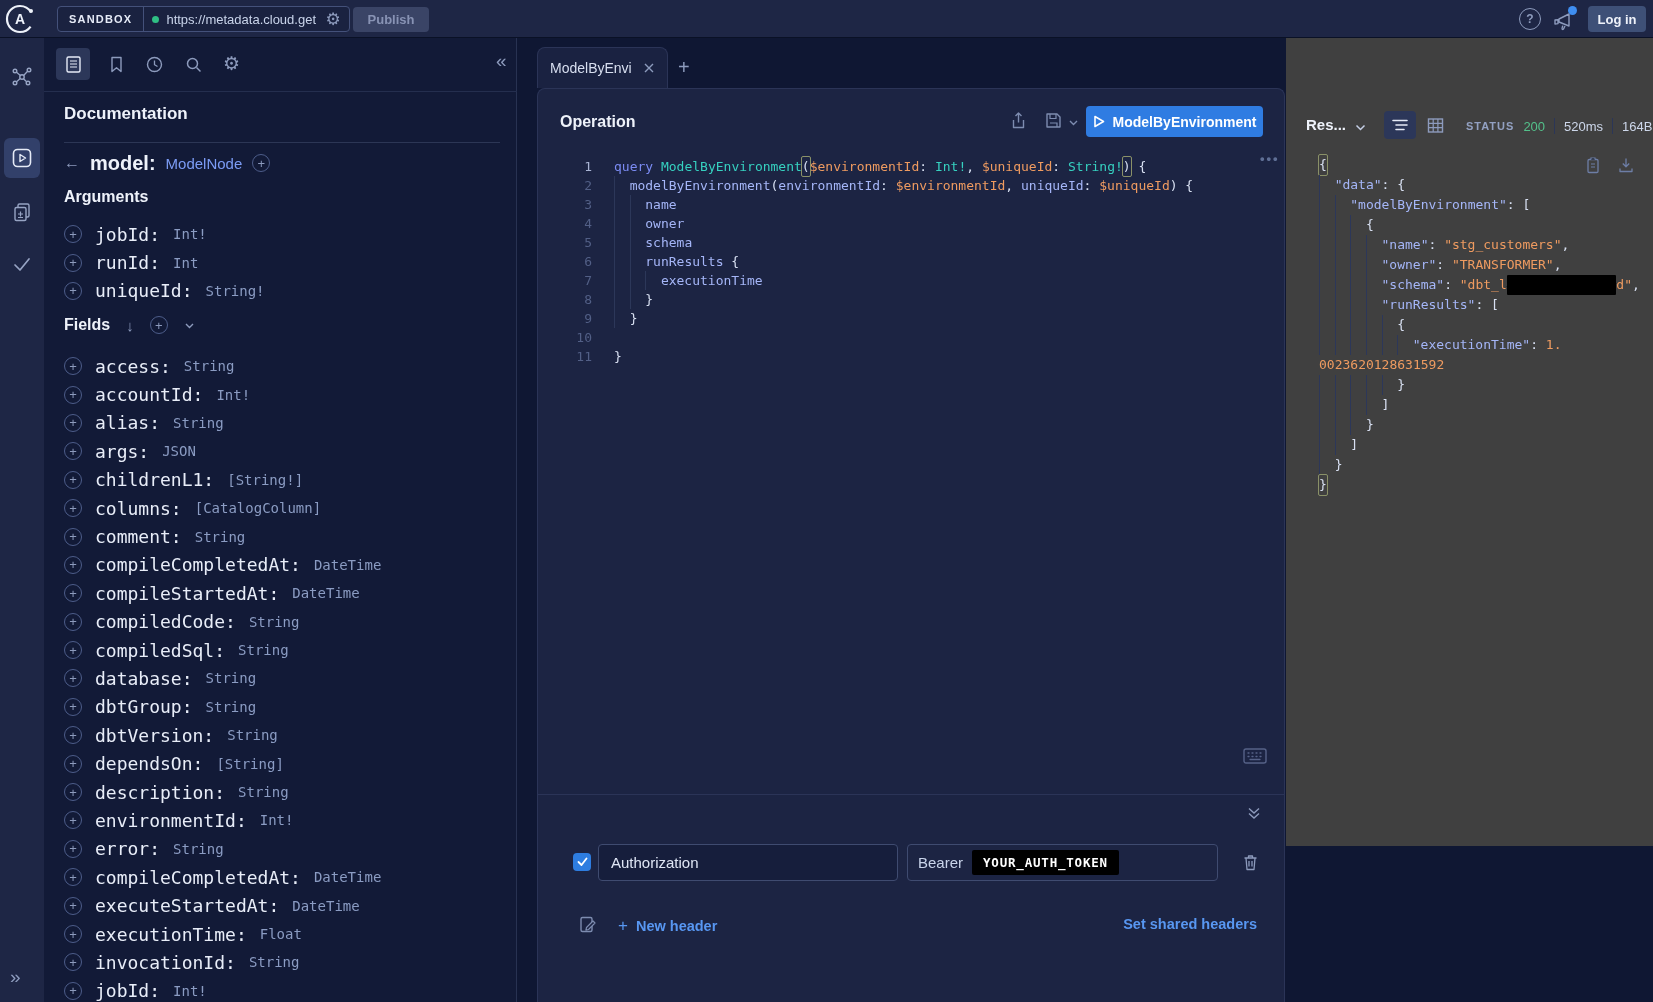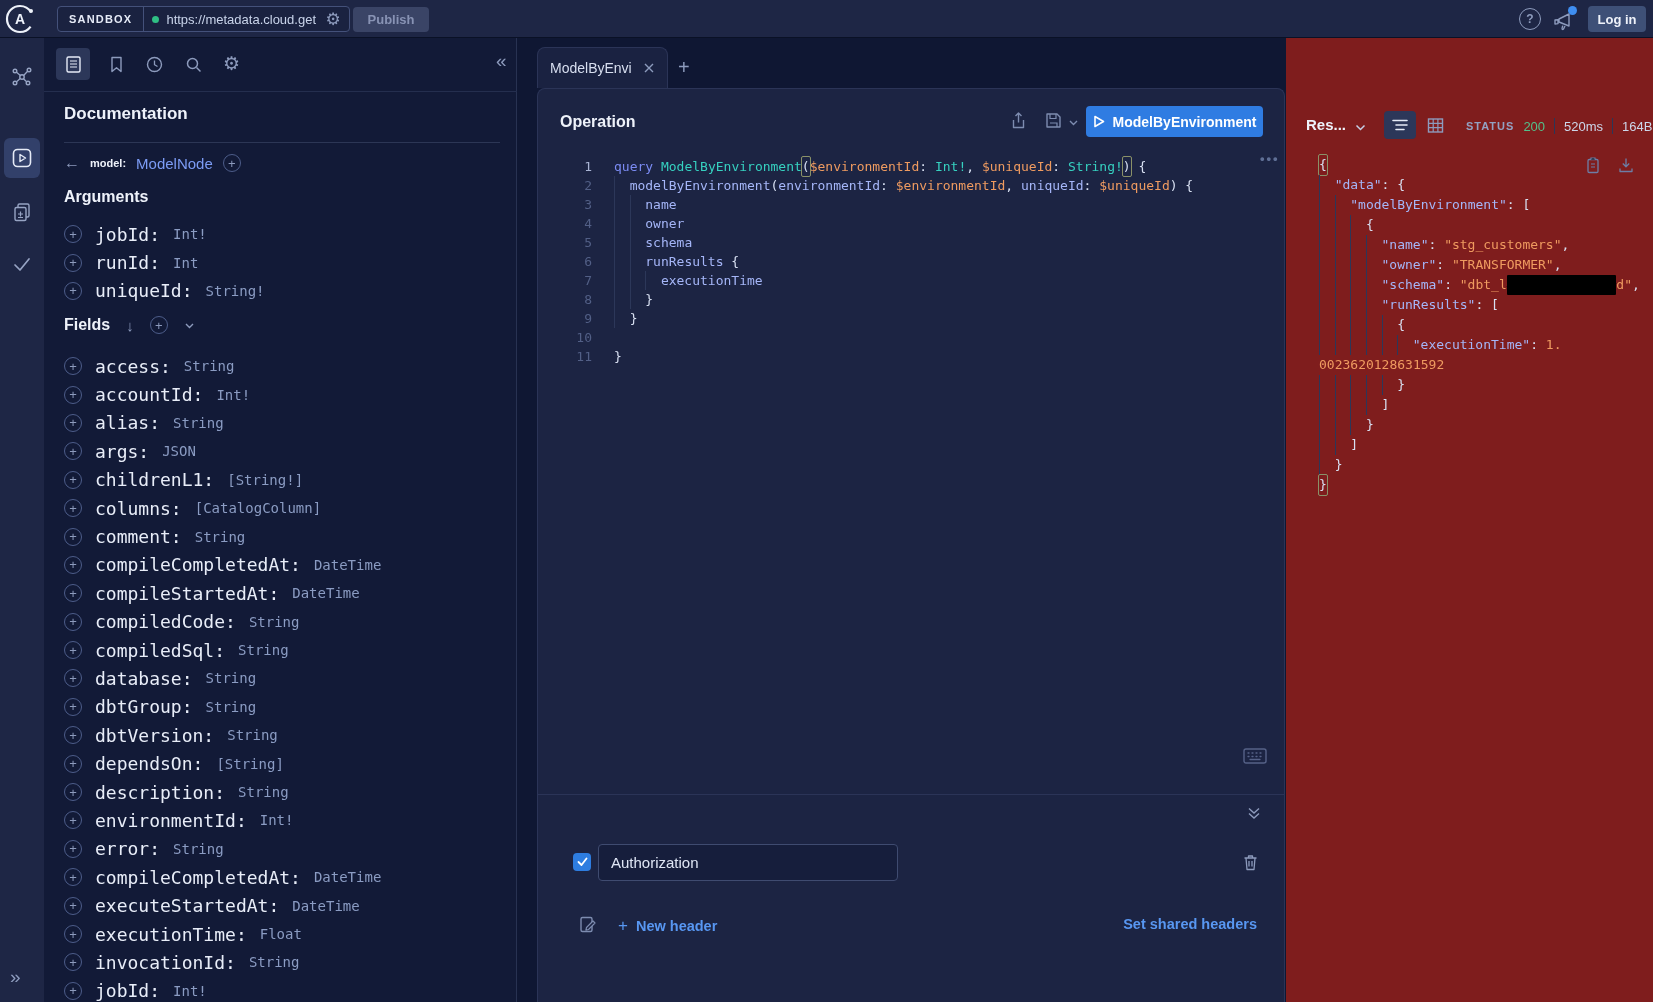--- a/index.html
+++ b/index.html
@@ -32,21 +32,21 @@
   
   .docs { position:absolute; left:44px; top:38px; width:473px; height:964px; background:#121a37; border-right:1px solid #283252; }
   .docs-toolbar { position:absolute; left:0; top:0; width:473px; height:54px; border-bottom:1px solid #242e4e; }
   .tool-active { position:absolute; left:12px; top:10px; width:34px; height:32px; background:#2c3759; border-radius:4px; }
   .tool-ic { position:absolute; top:17px; width:19px; height:19px; color:#8d9bbd; }
   .collapse-l { position:absolute; left:452px; top:12px; font-size:19px; color:#8d9bbd; }
   .docs-title { position:absolute; left:20px; top:66px; font-size:17px; font-weight:700; color:#eef2fa; }
   .docs-hr { position:absolute; left:20px; top:104px; width:436px; border-top:1px solid #2c3655; }
   .crumb { position:absolute; left:20px; top:113px; height:24px; display:flex; align-items:center; gap:10px; }
   .back-arrow { color:#8d9bbd; font-size:16px; }
-  .crumb-model { font-size:11px; font-weight:700; color:#eef2fa; }
+  .crumb-model { font-size:20px; font-weight:700; color:#eef2fa; }
   .crumb-type { font-size:15px; color:#7c9cf5; }
   .h-args { position:absolute; left:20px; top:150px; font-size:16px; font-weight:700; color:#eef2fa; }
   .rows { position:absolute; left:20px; display:flex; flex-direction:column; }
   .drow { height:28.4px; display:flex; align-items:center; gap:13px; }
   .cplus { width:18px; height:18px; border-radius:50%; border:1px solid #4d5d8a; color:#8d9bbd; font-size:13px; display:flex; align-items:center; justify-content:center; flex:none; line-height:1; }
   .fname { font-family:"DejaVu Sans Mono",monospace; font-size:18px; color:#e8edf8; white-space:pre; }
   .ftype { font-family:"DejaVu Sans Mono",monospace; font-size:14px; color:#8b9cc3; white-space:pre; }
   .h-fields { position:absolute; left:20px; top:278px; display:flex; align-items:center; gap:16px; }
   .h-fields b { font-size:16px; font-weight:700; color:#eef2fa; }
   .mut { color:#8d9bbd; font-size:15px; }
@@ -87,21 +87,21 @@
   .hdr-name { position:absolute; left:60px; top:755px; width:300px; height:37px; background:#161e3c; border:1px solid #3f4b70; border-radius:4px; color:#dfe6f5; font-size:15px; padding:12px 12px; font-family:"Liberation Sans",sans-serif; }
   .hdr-value { position:absolute; left:369px; top:755px; width:311px; height:37px; border:1px solid #3f4b70; border-radius:4px; display:flex; align-items:center; padding:0 10px; gap:9px; }
   .bearer { font-size:15px; color:#c9d4ea; }
   .token { background:#000; color:#fff; font-family:"DejaVu Sans Mono",monospace; font-size:12.5px; font-weight:700; letter-spacing:.8px; padding:5px 11px; border-radius:2px; }
   .trash-ic { position:absolute; left:703px; top:764px; width:19px; height:19px; color:#8d9bbd; }
   .pen-ic { position:absolute; left:40px; top:826px; width:20px; height:20px; color:#7d8cb0; }
   .newheader { position:absolute; left:80px; top:827px; font-size:14.5px; font-weight:700; color:#5897f2; display:flex; gap:8px; align-items:center; }
   .sharedheaders { position:absolute; right:27px; top:827px; font-size:14.5px; font-weight:700; color:#5897f2; }
 
   
-  .resp { position:absolute; left:1286px; top:38px; width:367px; height:964px; background:#7f1d1d; }
+  .resp { position:absolute; left:1286px; top:38px; width:367px; height:808px; background:#404040; }
   .resp-title { position:absolute; left:20px; top:78px; font-size:15px; font-weight:700; color:#eef2fa; }
   .resp-chev { position:absolute; left:68px; top:83px; width:13px; height:13px; color:#c5cfe6; }
   .fmt-active { position:absolute; left:98px; top:73px; width:32px; height:28px; background:#2c3759; border-radius:4px; color:#e6ebf7; display:flex; align-items:center; justify-content:center; }
   .fmt-table { position:absolute; left:141px; top:79px; width:17px; height:17px; color:#8d9bbd; }
   .meta { position:absolute; left:180px; top:80px; display:flex; align-items:center; gap:9px; }
   .meta-label { font-size:11px; font-weight:700; letter-spacing:1px; color:#93a1c2; }
   .meta-ok { font-size:13px; color:#53c08a; }
   .meta-sep { width:1px; height:16px; background:#2b3657; }
   .meta-val { font-size:13px; color:#cdd7ea; }
   .respbox { position:absolute; left:33px; top:117px; width:330px; font-family:"DejaVu Sans Mono",monospace; font-size:13px; }
@@ -402,20 +402,24 @@
     <div class="sec-divider"></div>
     <svg class="sec-collapse" viewBox="0 0 16 16">
       <path d="M3 3.5l5 4.5 5-4.5 M3 8.5l5 4.5 5-4.5" fill="none" stroke="currentColor" stroke-width="1.4"></path>
     </svg>
     <div class="hdr-check">
       <svg width="11" height="10" viewBox="0 0 11 10">
           <path d="M1.5 5l3 3 5-6.5" fill="none" stroke="#fff" stroke-width="1.8" stroke-linecap="round" stroke-linejoin="round"></path>
         </svg>
     </div>
     <input class="hdr-name" value="Authorization" style="">
+    <div class="hdr-value">
+      <span class="bearer">Bearer</span>
+      <span class="token">YOUR_AUTH_TOKEN</span>
+    </div>
     <svg class="trash-ic" viewBox="0 0 19 19">
       <path d="M3.5 5h12 M7.5 5V3h4v2 M5 5l1 11.5h7L14 5 M8 8v5.5 M11 8v5.5" fill="none" stroke="currentColor" stroke-width="1.3" stroke-linejoin="round"></path>
     </svg>
     <svg class="pen-ic" viewBox="0 0 20 20">
       <rect x="3" y="2.5" width="11" height="14" rx="1.5" fill="none" stroke="currentColor" stroke-width="1.4"></rect>
       <path d="M8.5 12.5l6.5-6.5 2 2-6.5 6.5-2.6.6z" fill="#1c2443" stroke="currentColor" stroke-width="1.2" stroke-linejoin="round"></path>
     </svg>
     <div class="newheader">
       <span style="font-size:17px; font-weight:400">+</span>
       <span>New header</span>

